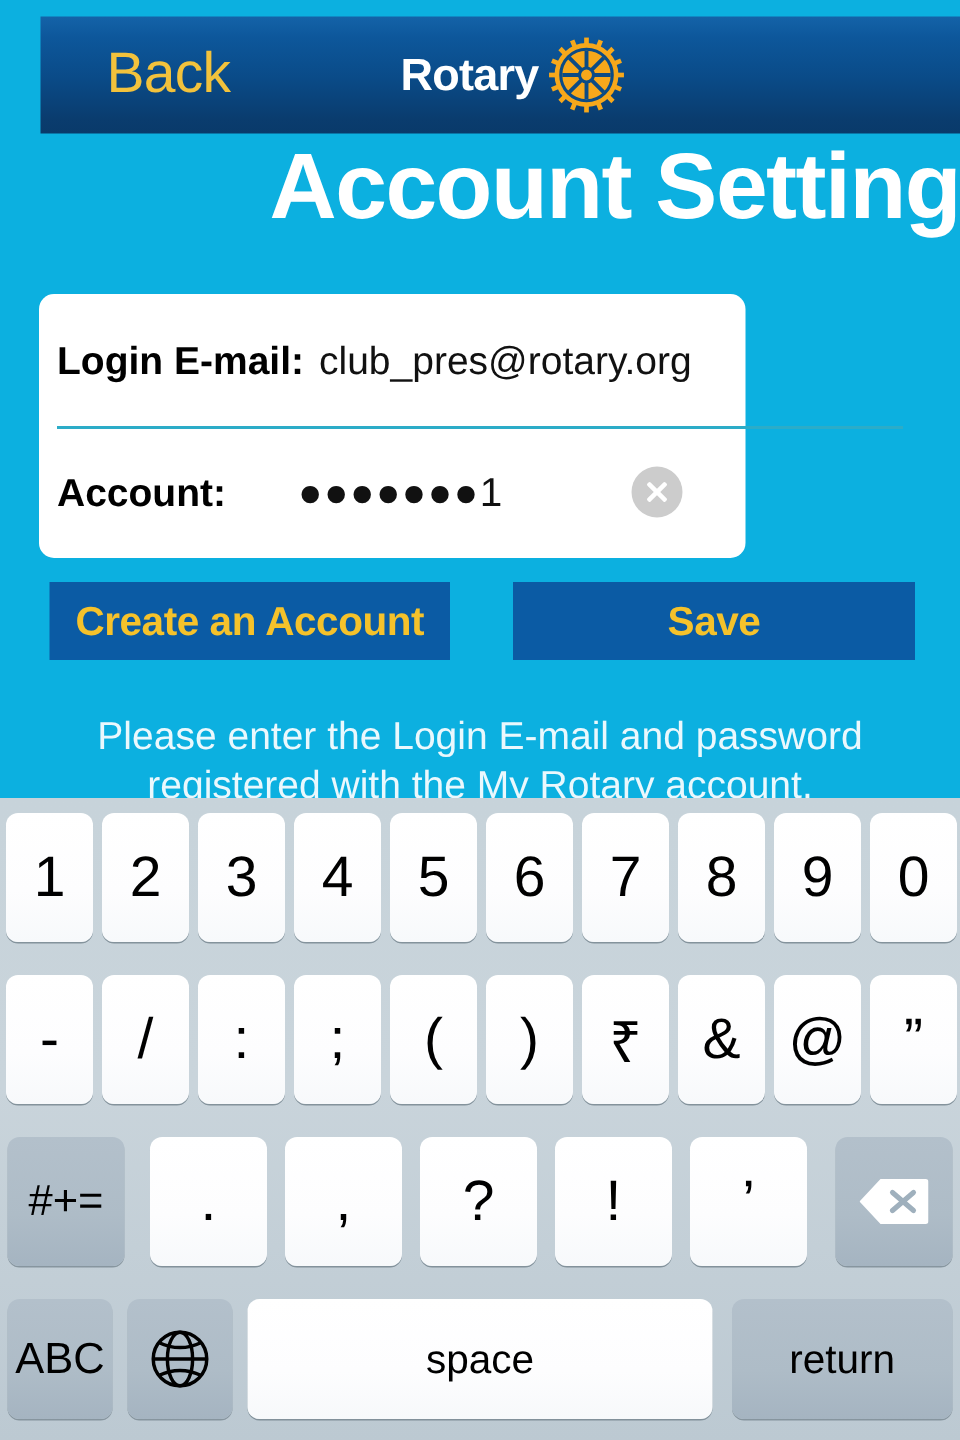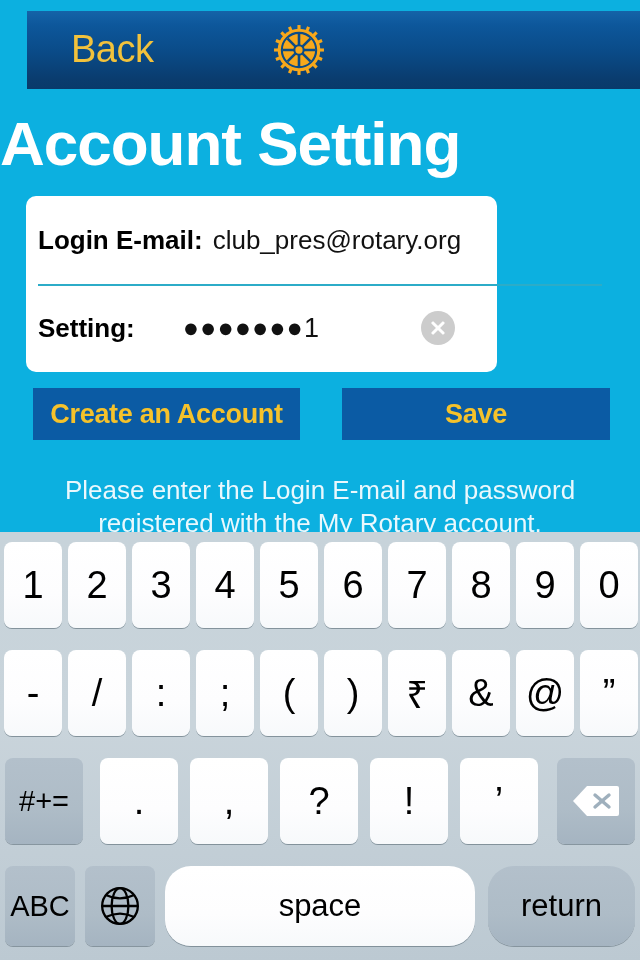--- a/index.html
+++ b/index.html
@@ -49,27 +49,26 @@
     width: 52px; height: 52px;
     margin-left: 6px;
     margin-top: -2px;
     display: block;
   }
 
   
   .page-title {
     position: absolute; left: 0; top: 88px;
     width: 640px;
-    text-align: left;
+    text-align: right;
     font-size: 62px;
     font-weight: bold;
     color: #ffffff;
     letter-spacing: -1px;
     line-height: 74px;
-    margin-top: 19px;
   }
 
   
   .form-card {
     position: absolute;
     left: 26px; top: 196px;
     width: 471px; height: 176px;
     background: #ffffff;
     border-radius: 10px;
   }
@@ -178,21 +177,21 @@
     font-size: 38px;
     color: #000000;
     cursor: pointer;
     user-select: none;
   }
   .key.dark {
     background: linear-gradient(to bottom, #b3c0cb 0%, #aebcc7 60%, #a5b4c1 100%);
     box-shadow: 0 1px 0 rgba(120,135,145,0.8);
   }
   .key.sm { font-size: 29px; }
-  .key.md { font-size: 31px; border-radius: 26px; }
+  .key.md { font-size: 27px; }
 
   .row1 .key { top: 10px; width: 58px; height: 86px; }
   .row2 .key { top: 0px;  width: 58px; height: 86px; }
   .row3 .key { top: 0px;  height: 86px; }
   .row4 .key { top: 0px;  height: 80px; }
 
   .kb-row.row1 { position: absolute; top: 0px;   height: 108px; }
   .kb-row.row2 { position: absolute; top: 118px; height: 96px; }
   .kb-row.row3 { position: absolute; top: 226px; height: 96px; }
   .kb-row.row4 { position: absolute; top: 334px; height: 94px; }
@@ -201,20 +200,21 @@
   .globe-glyph { width: 42px; height: 42px; display:block; }
 </style>
 </head>
 <body>
 
 <div id="app">
 
   <div class="navbar">
     <div class="back-btn">Back</div>
     <div class="brand">
+      <span class="brand-word">Rotary</span>
       <svg class="brand-mark" viewBox="0 0 100 100">
         <g fill="#F7A81B">
           <circle cx="50" cy="50" r="41"></circle>
           <g>
             <rect x="47" y="2" width="6" height="10"></rect>
             <rect x="47" y="88" width="6" height="10"></rect>
             <rect x="2" y="47" width="10" height="6"></rect>
             <rect x="88" y="47" width="10" height="6"></rect>
             <rect x="47" y="2" width="6" height="10" transform="rotate(22.5 50 50)"></rect>
             <rect x="47" y="2" width="6" height="10" transform="rotate(45 50 50)"></rect>
@@ -247,21 +247,21 @@
   <div class="form-card">
 
     <div class="field-row">
       <span class="field-label">Login E-mail:</span>
       <span class="field-value" placeholder="Login E-mail">club_pres@rotary.org</span>
     </div>
 
     <div class="divider"></div>
 
     <div class="field-row">
-      <span class="field-label">Setting:</span>
+      <span class="field-label">Account:</span>
       <span class="field-value pw" placeholder="Password">●●●●●●●1</span>
       <span class="clear-btn"></span>
     </div>
 
   </div>
 
   <div class="action-row">
     <button class="action-btn btn-create">Create an Account</button>
     <button class="action-btn btn-save">Save</button>
   </div>

